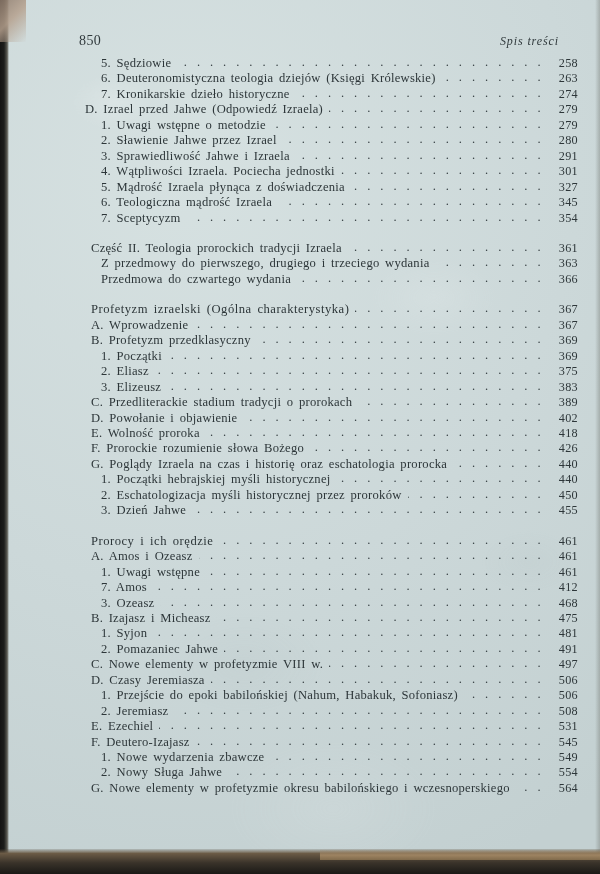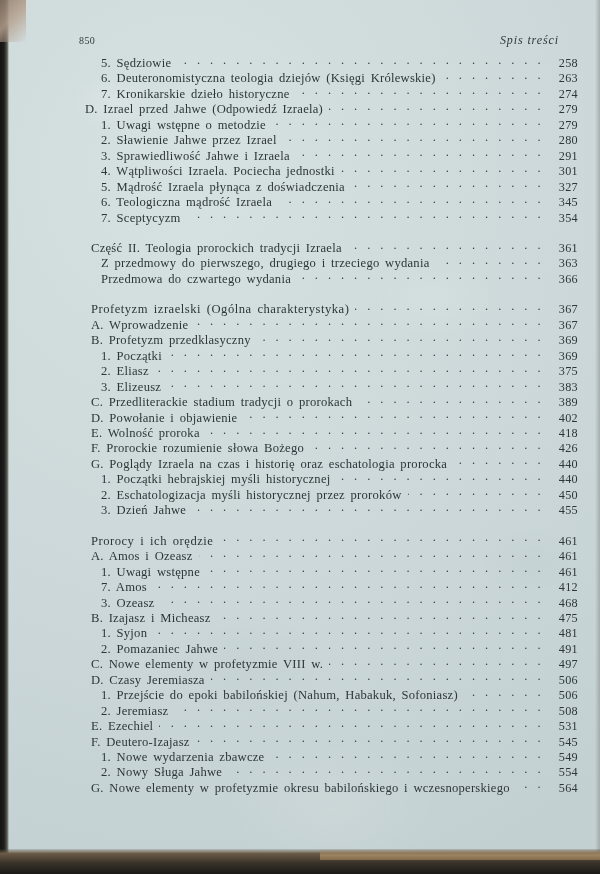--- a/index.html
+++ b/index.html
@@ -70,38 +70,38 @@
     top: 33px;
     left: 72px;
     right: 24px;
     display: flex;
     justify-content: space-between;
     align-items: baseline;
     font-size: 12.5px;
     letter-spacing: .4px;
     color: #313a3d;
   }
-  .running-head .folio { font-size: 10px; }
+  .running-head .folio { font-size: 14px; }
   .running-head .title-right {
     font-style: italic;
     letter-spacing: .9px;
     font-size: 12px;
     margin-right: 17px;
   }
 
   
   #toc {
     position: absolute;
     top: 56px;
     left: 72px;
     right: 22px;
   }
   .row {
     display: flex;
-    align-items: flex-start;
+    align-items: flex-end;
     width: 100%;
     font-size: 12.6px;
     line-height: 15.45px;
     white-space: nowrap;
     color: #2d3639;
   }
   .row .label {
     flex: 0 0 auto;
     letter-spacing: .25px;
     word-spacing: 2.2px;

